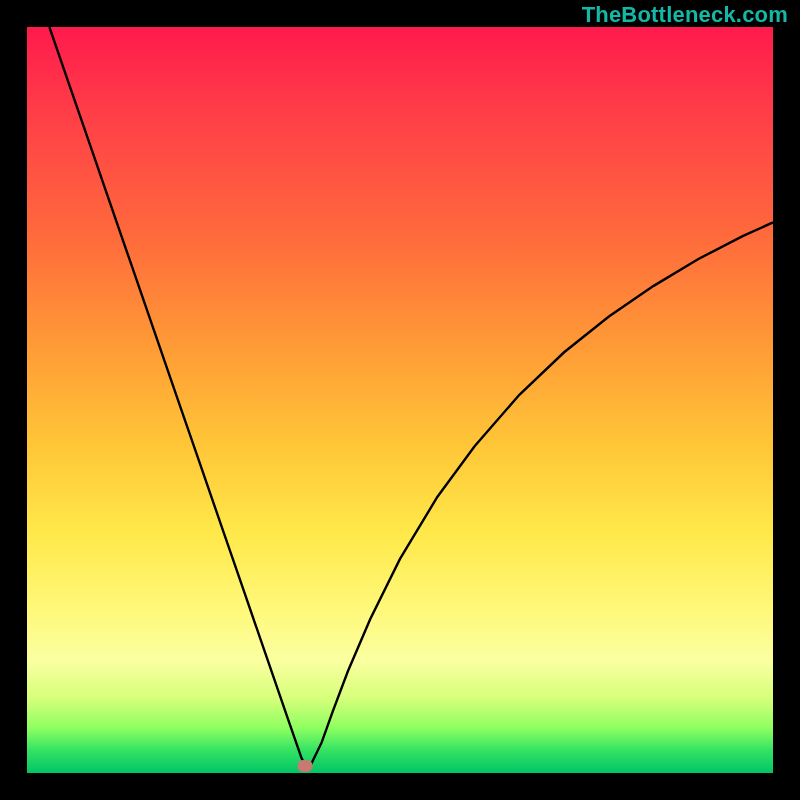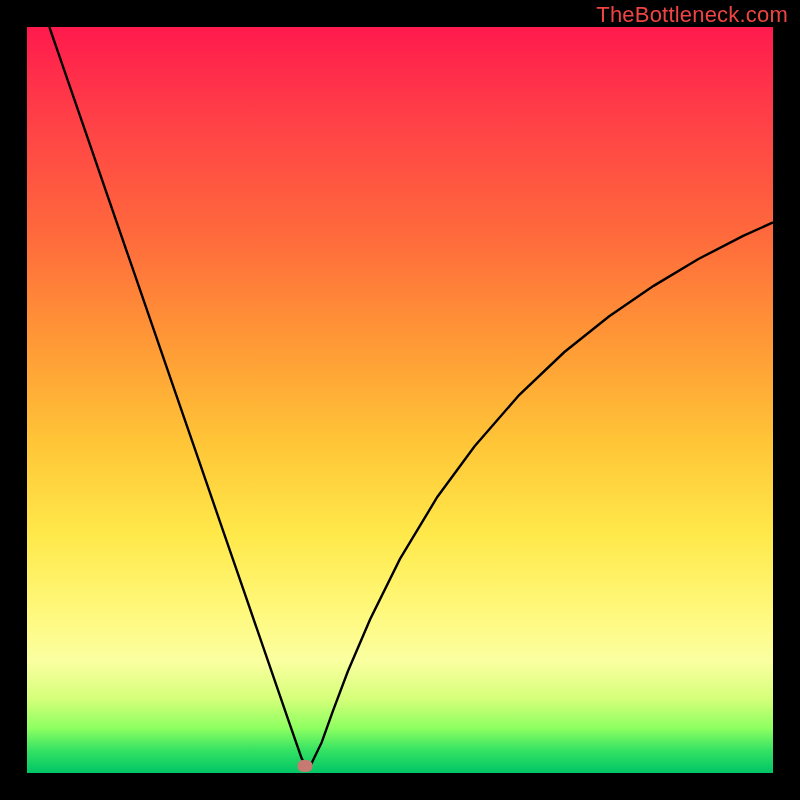--- a/index.html
+++ b/index.html
@@ -14,23 +14,23 @@
   .frame {
     position: relative;
     width: 800px;
     height: 800px;
     background: #000;
   }
   .watermark {
     position: absolute;
     top: 2px;
     right: 12px;
-    color: #ef4444;
+    color: #14b8a6;
     font-size: 22px;
-    font-weight: 400;
+    font-weight: 700;
     letter-spacing: 0.2px;
     z-index: 3;
     user-select: none;
   }
   .plot-area {
     position: absolute;
     left: 27px;
     top: 27px;
     width: 746px;
     height: 746px;

